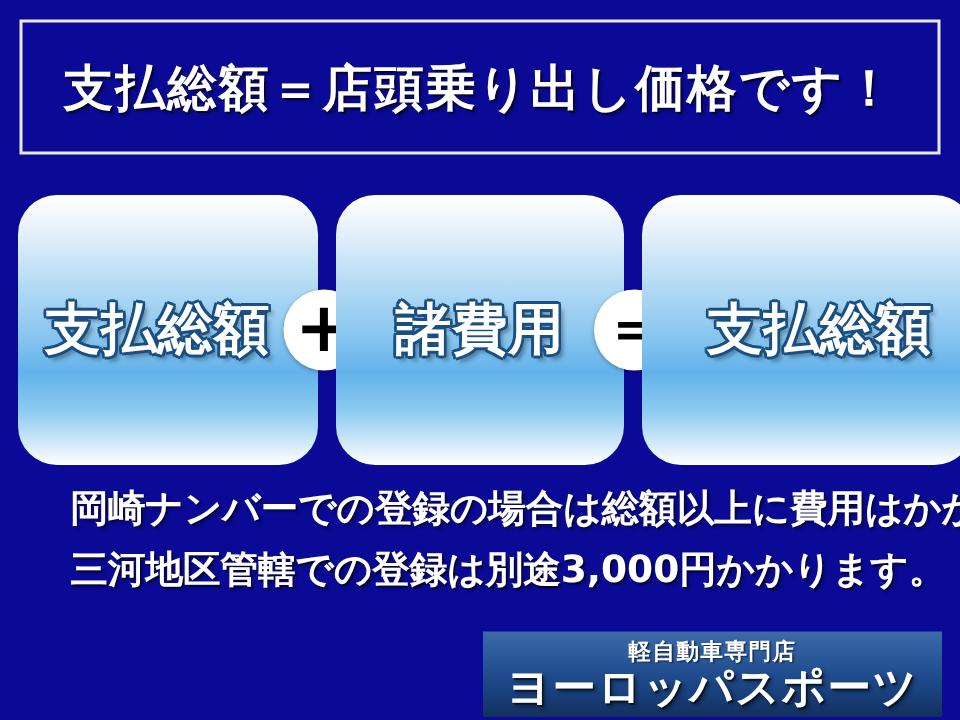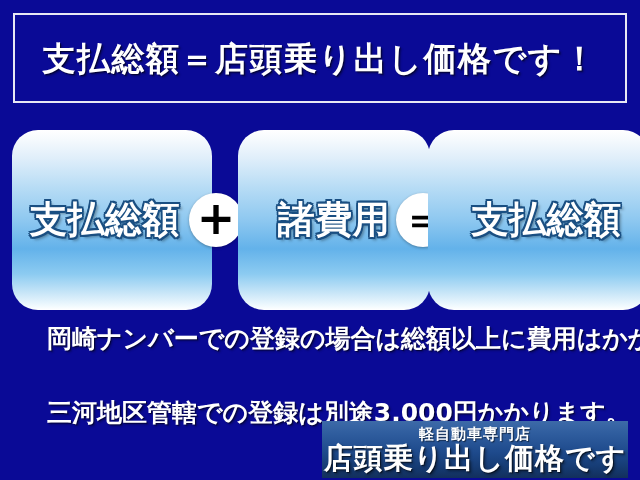--- a/index.html
+++ b/index.html
@@ -66,21 +66,21 @@
         #8ccbf1 80%,
         #cbe7f8 91%,
         #f2fafe 98%,
         #ffffff 100%);
     display: flex;
     align-items: center;
     justify-content: center;
     box-sizing: border-box;
   }
   #fbox-1 { left: 12px;  width: 200px; }
-  #fbox-2 { left: 238px; width: 192px; }
+  #fbox-2 { left: 224px; width: 192px; }
   #fbox-3 { left: 428px; width: 221px; }
 
   .fbox-text {
     color: #ffffff;
     font-size: 37px;
     font-weight: bold;
     line-height: 1.12;
     text-align: center;
     letter-spacing: 0.5px;
     text-shadow:
@@ -132,21 +132,21 @@
     font-size: 25px;
     font-weight: bold;
     line-height: 41px;
     white-space: nowrap;
     letter-spacing: 0px;
     text-shadow:
        1px 1px 0 rgba(0,0,0,0.45),
        2px 2px 2px rgba(0,0,0,0.30);
   }
   #notice-line-1 { margin-left: 47px; }
-  #notice-line-2 { margin-left: 47px; margin-top: 33px; }
+  #notice-line-2 { margin-left: 47px; }
 
   
   .logo-plate {
     position: absolute;
     left: 322px;
     top: 421px;
     width: 306px;
     height: 57px;
     background: linear-gradient(to bottom,
         #3d6aa8 0%,
@@ -216,16 +216,16 @@
 
   </div>
 
   <div class="notice">
     <div class="notice-line" id="notice-line-1">岡崎ナンバーでの登録の場合は総額以上に費用はかかりません。</div>
     <div class="notice-line" id="notice-line-2">三河地区管轄での登録は別途3,000円かかります。</div>
   </div>
 
   <div class="logo-plate">
     <div class="logo-sub">軽自動車専門店</div>
-    <div class="logo-main">店頭乗り出し価格です</div>
+    <div class="logo-main">ヨーロッパスポーツ</div>
   </div>
 
 </div>
 
 </body></html>

